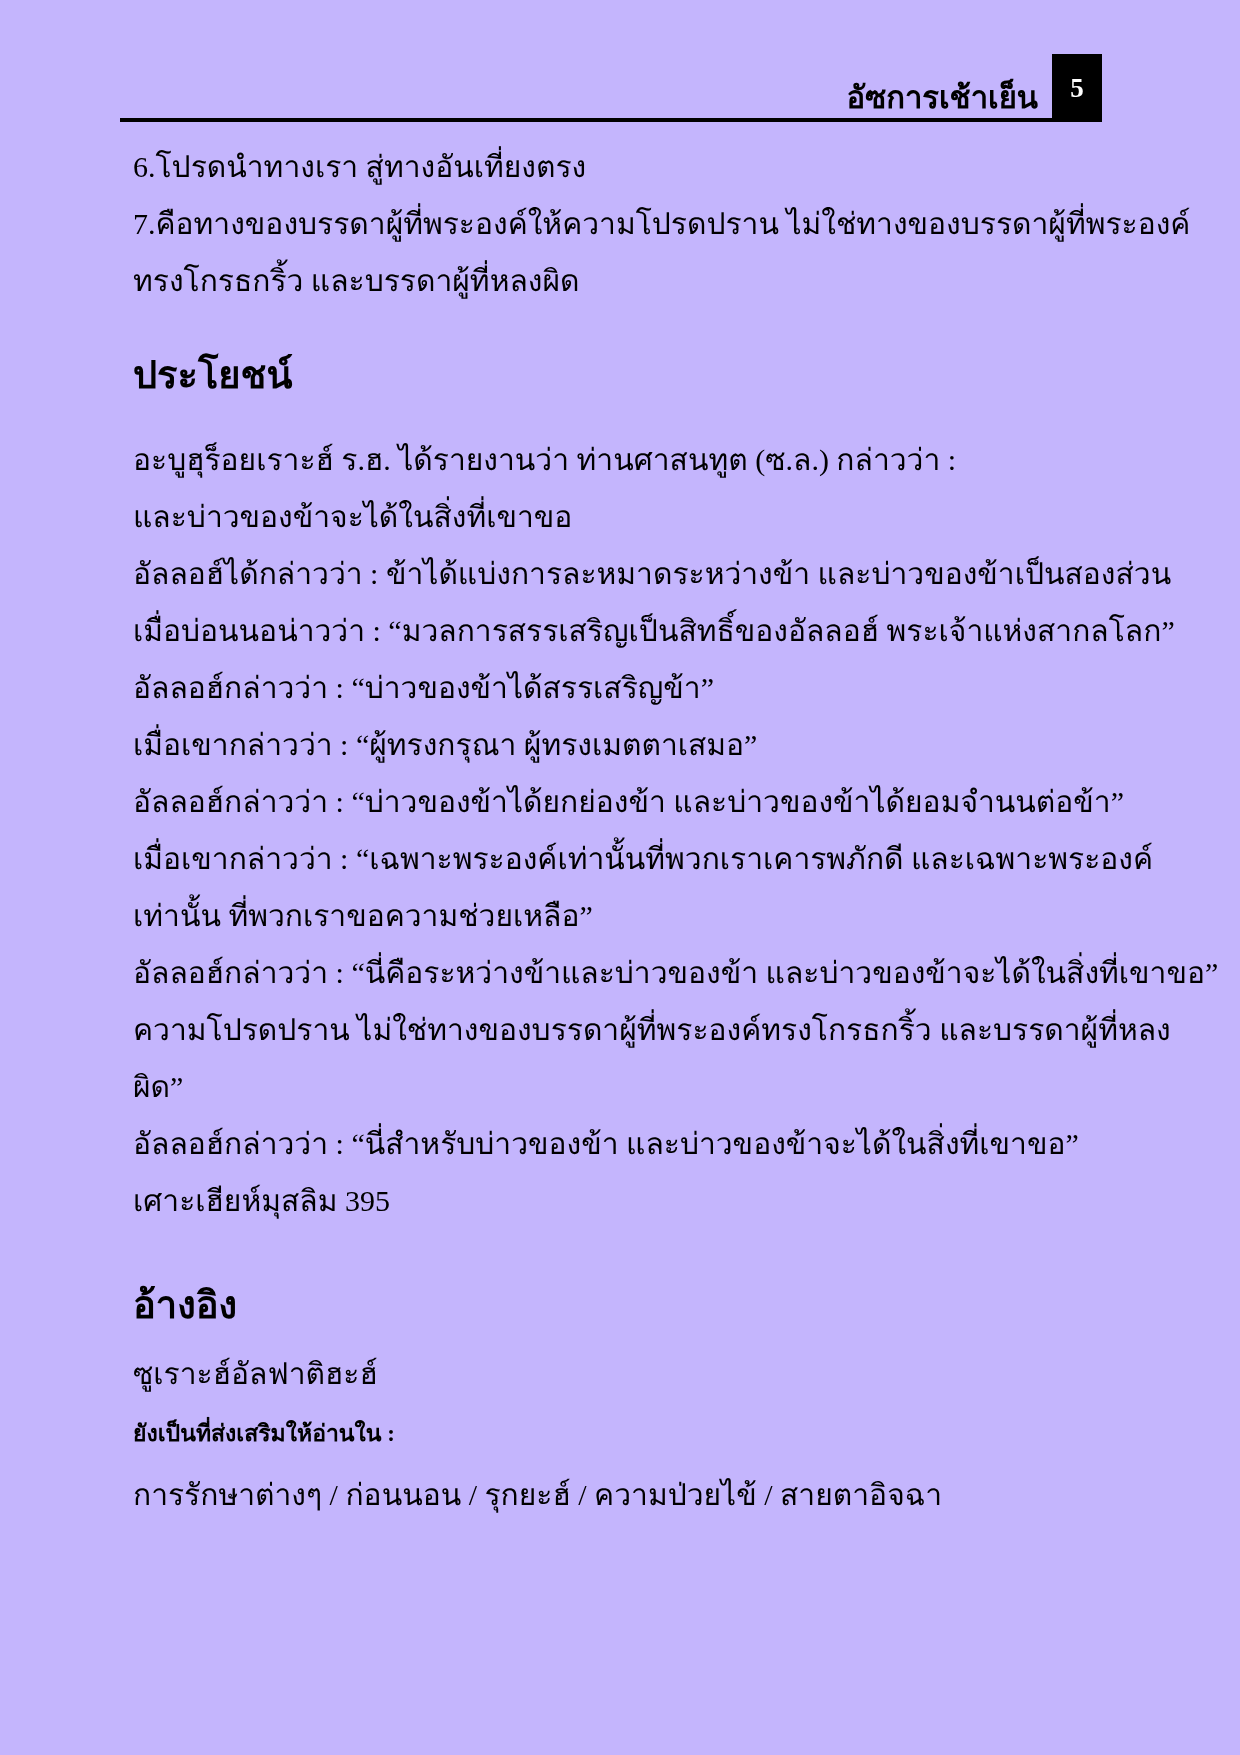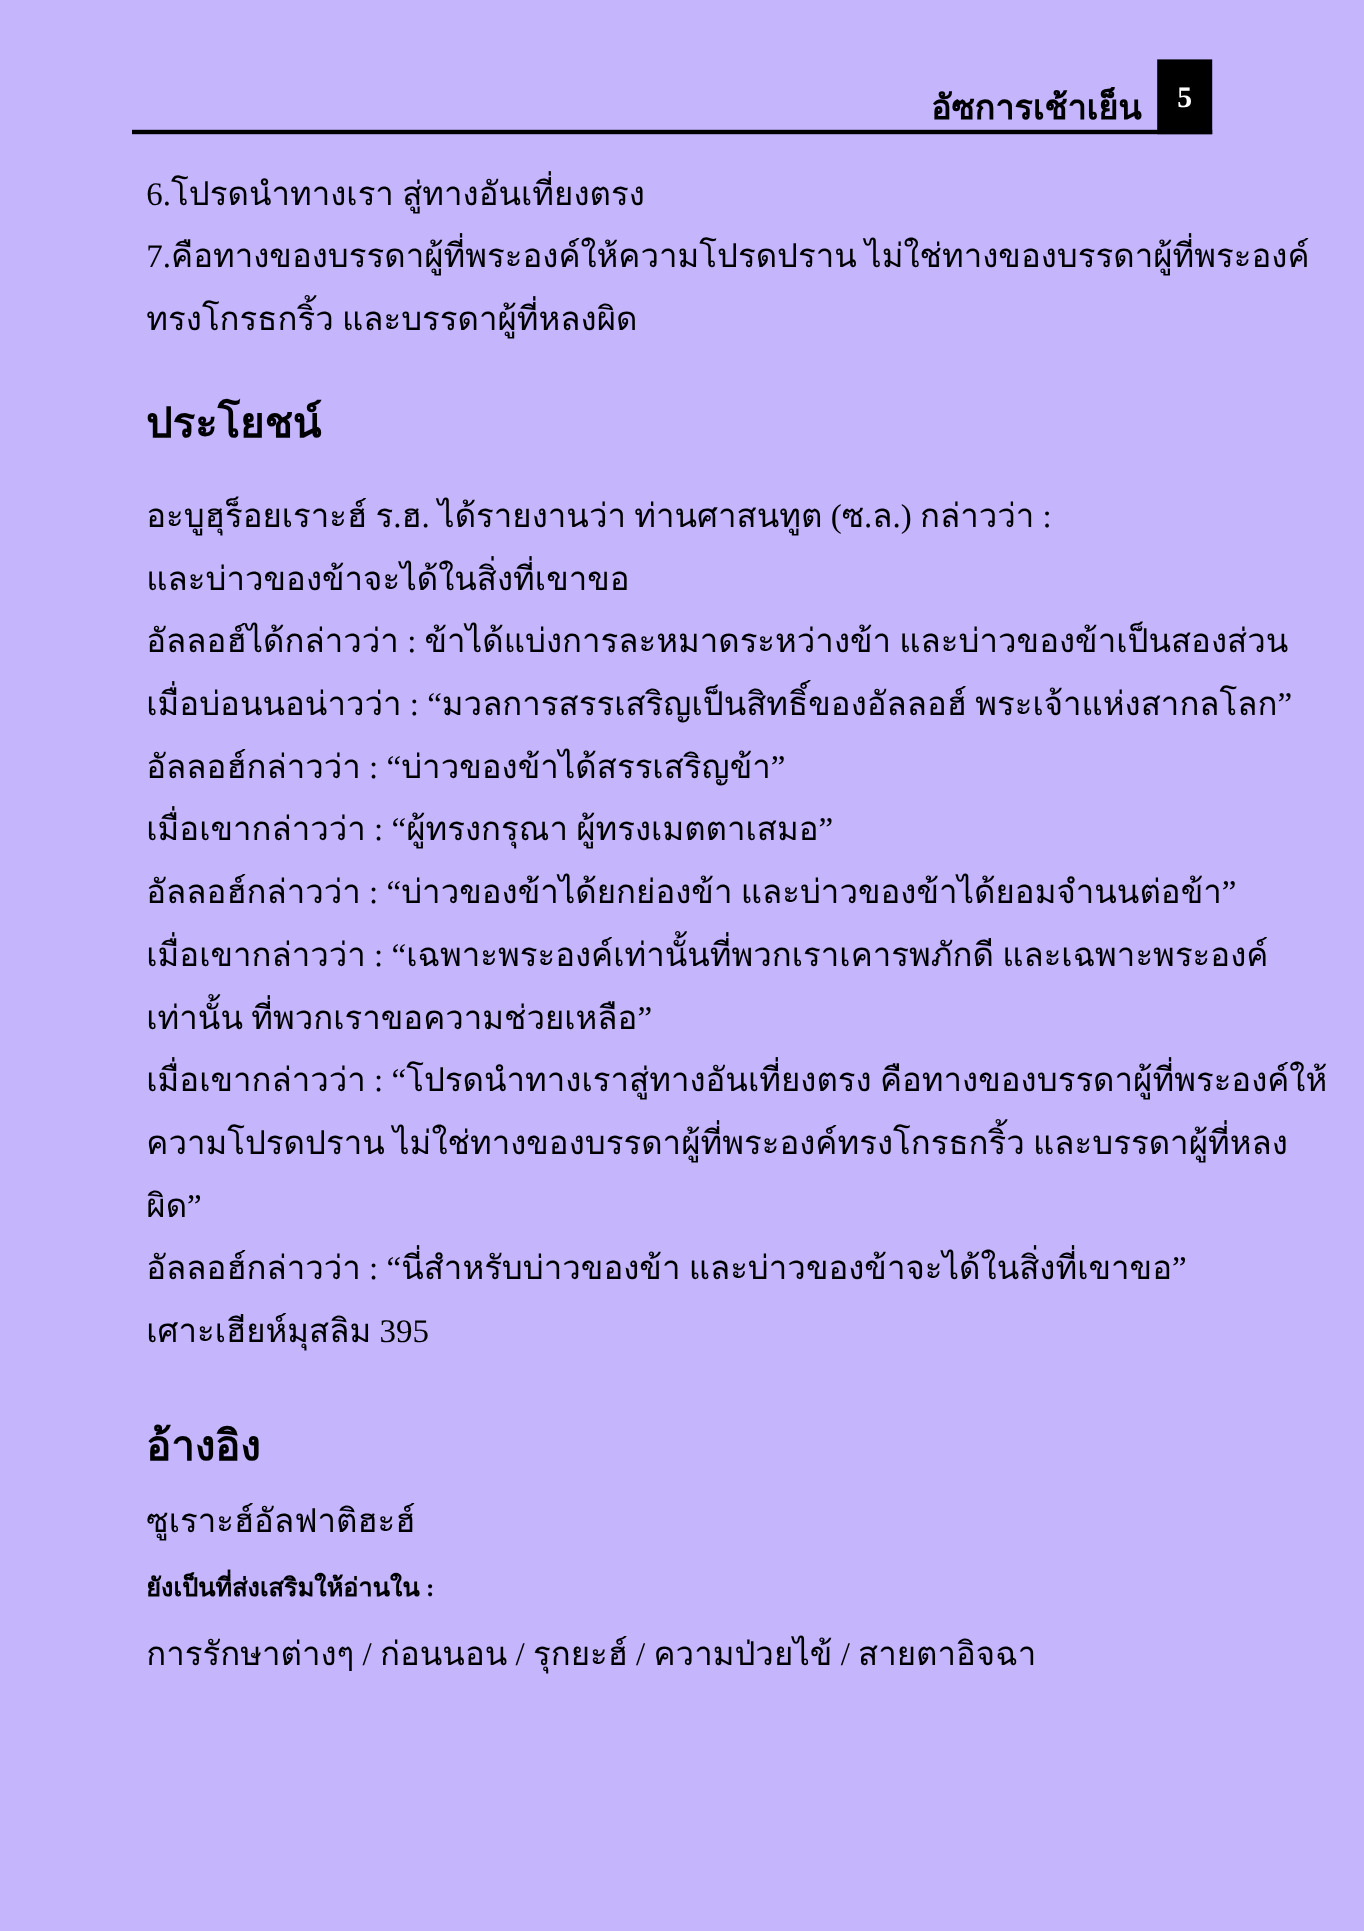--- a/index.html
+++ b/index.html
@@ -59,21 +59,21 @@
     top: 122px;
     left: 133px;
     right: 130px;
   }
   .line {
     font-size: 30px;
     line-height: 57px;
     white-space: nowrap;
   }
   .intro-block {
-    padding-top: 26px;
+    padding-top: 16px;
   }
   .section-heading {
     font-size: 38px;
     font-weight: bold;
     line-height: 60px;
     white-space: nowrap;
   }
   .benefit-heading {
     margin-top: 36px;
     margin-bottom: 26px;
@@ -115,21 +115,21 @@
     <div>
       <div class="line">อะบูฮุร็อยเราะฮ์ ร.ฮ. ได้รายงานว่า ท่านศาสนทูต (ซ.ล.) กล่าวว่า :</div>
       <div class="line">และบ่าวของข้าจะได้ในสิ่งที่เขาขอ</div>
       <div class="line">อัลลอฮ์ได้กล่าวว่า : ข้าได้แบ่งการละหมาดระหว่างข้า และบ่าวของข้าเป็นสองส่วน</div>
       <div class="line">เมื่อบ่อนนอน่าวว่า : “มวลการสรรเสริญเป็นสิทธิ์ของอัลลอฮ์ พระเจ้าแห่งสากลโลก”</div>
       <div class="line">อัลลอฮ์กล่าวว่า : “บ่าวของข้าได้สรรเสริญข้า”</div>
       <div class="line">เมื่อเขากล่าวว่า : “ผู้ทรงกรุณา ผู้ทรงเมตตาเสมอ”</div>
       <div class="line">อัลลอฮ์กล่าวว่า : “บ่าวของข้าได้ยกย่องข้า และบ่าวของข้าได้ยอมจำนนต่อข้า”</div>
       <div class="line">เมื่อเขากล่าวว่า : “เฉพาะพระองค์เท่านั้นที่พวกเราเคารพภักดี และเฉพาะพระองค์</div>
       <div class="line">เท่านั้น ที่พวกเราขอความช่วยเหลือ”</div>
-      <div class="line">เมื่อเขากล่าวว่า : “โปรดนำทางเราสู่ทางอันเที่ยงตรง คือทางของบรรดาผู้ที่พระองค์ให้</div>
+      <div class="line">อัลลอฮ์กล่าวว่า : “นี่คือระหว่างข้าและบ่าวของข้า และบ่าวของข้าจะได้ในสิ่งที่เขาขอ”</div>
       <div class="line">ความโปรดปราน ไม่ใช่ทางของบรรดาผู้ที่พระองค์ทรงโกรธกริ้ว และบรรดาผู้ที่หลง</div>
       <div class="line">ผิด”</div>
       <div class="line">อัลลอฮ์กล่าวว่า : “นี่สำหรับบ่าวของข้า และบ่าวของข้าจะได้ในสิ่งที่เขาขอ”</div>
       <div class="line">เศาะเฮียห์มุสลิม 395</div>
     </div>
 
     <h2 class="section-heading reference-heading">อ้างอิง</h2>
 
     <div>
       <div class="line">ซูเราะฮ์อัลฟาติฮะฮ์</div>

